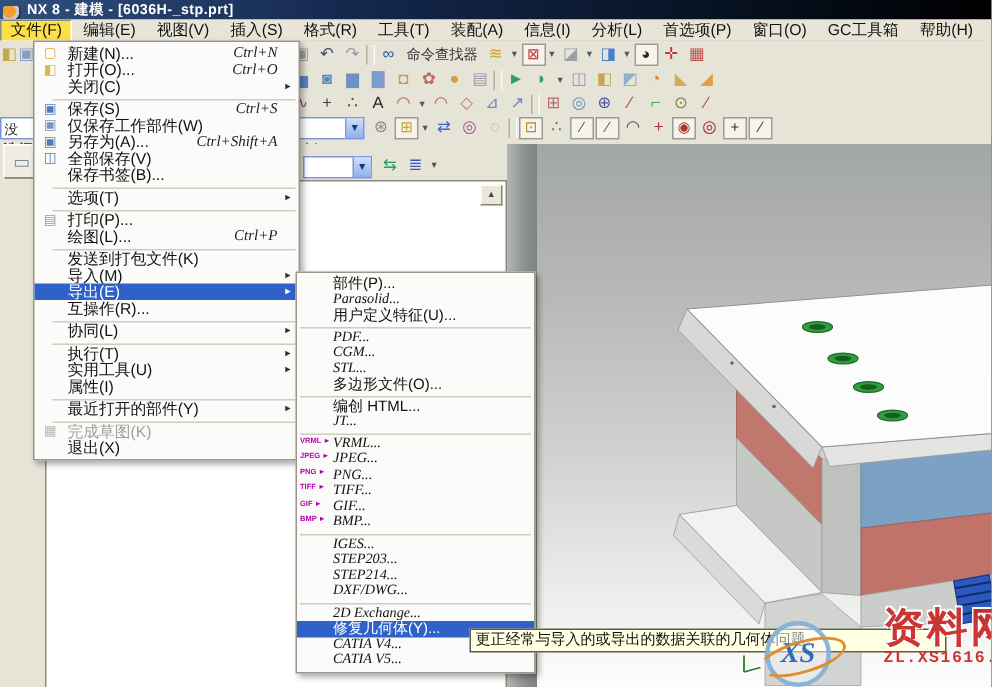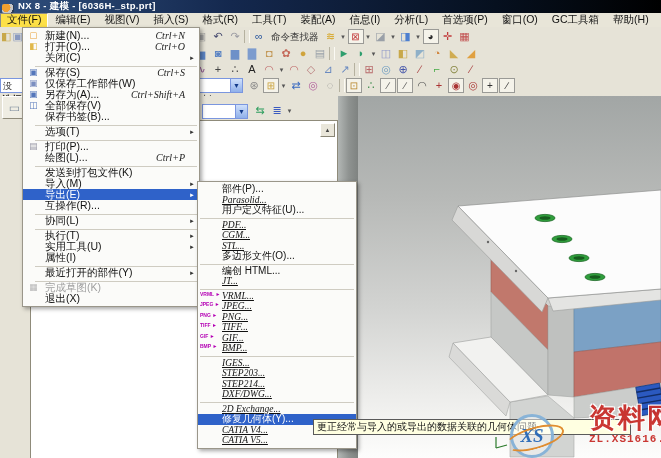--- a/index.html
+++ b/index.html
@@ -62,21 +62,21 @@
   .mi .ic{position:absolute;left:3px;width:15px;font-size:9px;text-align:center;line-height:11px;}
   .mi .tag{position:absolute;left:2px;top:1px;width:19px;font-size:5px;font-weight:bold;
     color:#b400b4;line-height:5px;text-align:left;}
   .mi .lb{overflow:hidden;}
   .mi .sc{margin-left:auto;padding-left:10px;font-size:10px;color:#222;
     font-style:italic;font-family:"Liberation Serif",serif;}
   .mi .ar{position:absolute;right:4px;font-size:6px;color:#333;}
   .mi.hl{background:#2f62c9;color:#fff;}
   .mi.hl .sc,.mi.hl .ar{color:#fff;}
   .mi.dis{color:#9f9f9f;}
-  .mi.it .lb{font-style:italic;font-family:"Liberation Serif",serif;font-size:9.5px;text-decoration:underline;}
+  .mi.it .lb{font-style:italic;font-family:"Liberation Serif",serif;font-size:9.5px;}
   .mi.sep{height:4px;padding:0 2px;}
   .mi.sep::after{content:"";flex:1;border-top:1px solid #cfccc2;margin-top:2px;}
   
   .tooltip{position:absolute;left:313px;top:419px;width:310px;background:#ffffe1;
     border:1px solid #5a5a5a;color:#111;font-size:10px;line-height:12px;
     padding:1px 3px;z-index:40;}
   .wm{position:absolute;left:510px;top:404px;display:flex;z-index:50;opacity:.96;gap:32px;}
   .wm-circle{position:relative;top:10px;width:38px;height:38px;border:3px solid #86b2d8;
     border-radius:50%;background:rgba(255,255,255,.5);color:#2a6ab8;
     font:italic bold 19px "Liberation Serif",serif;display:flex;align-items:center;justify-content:center;}

